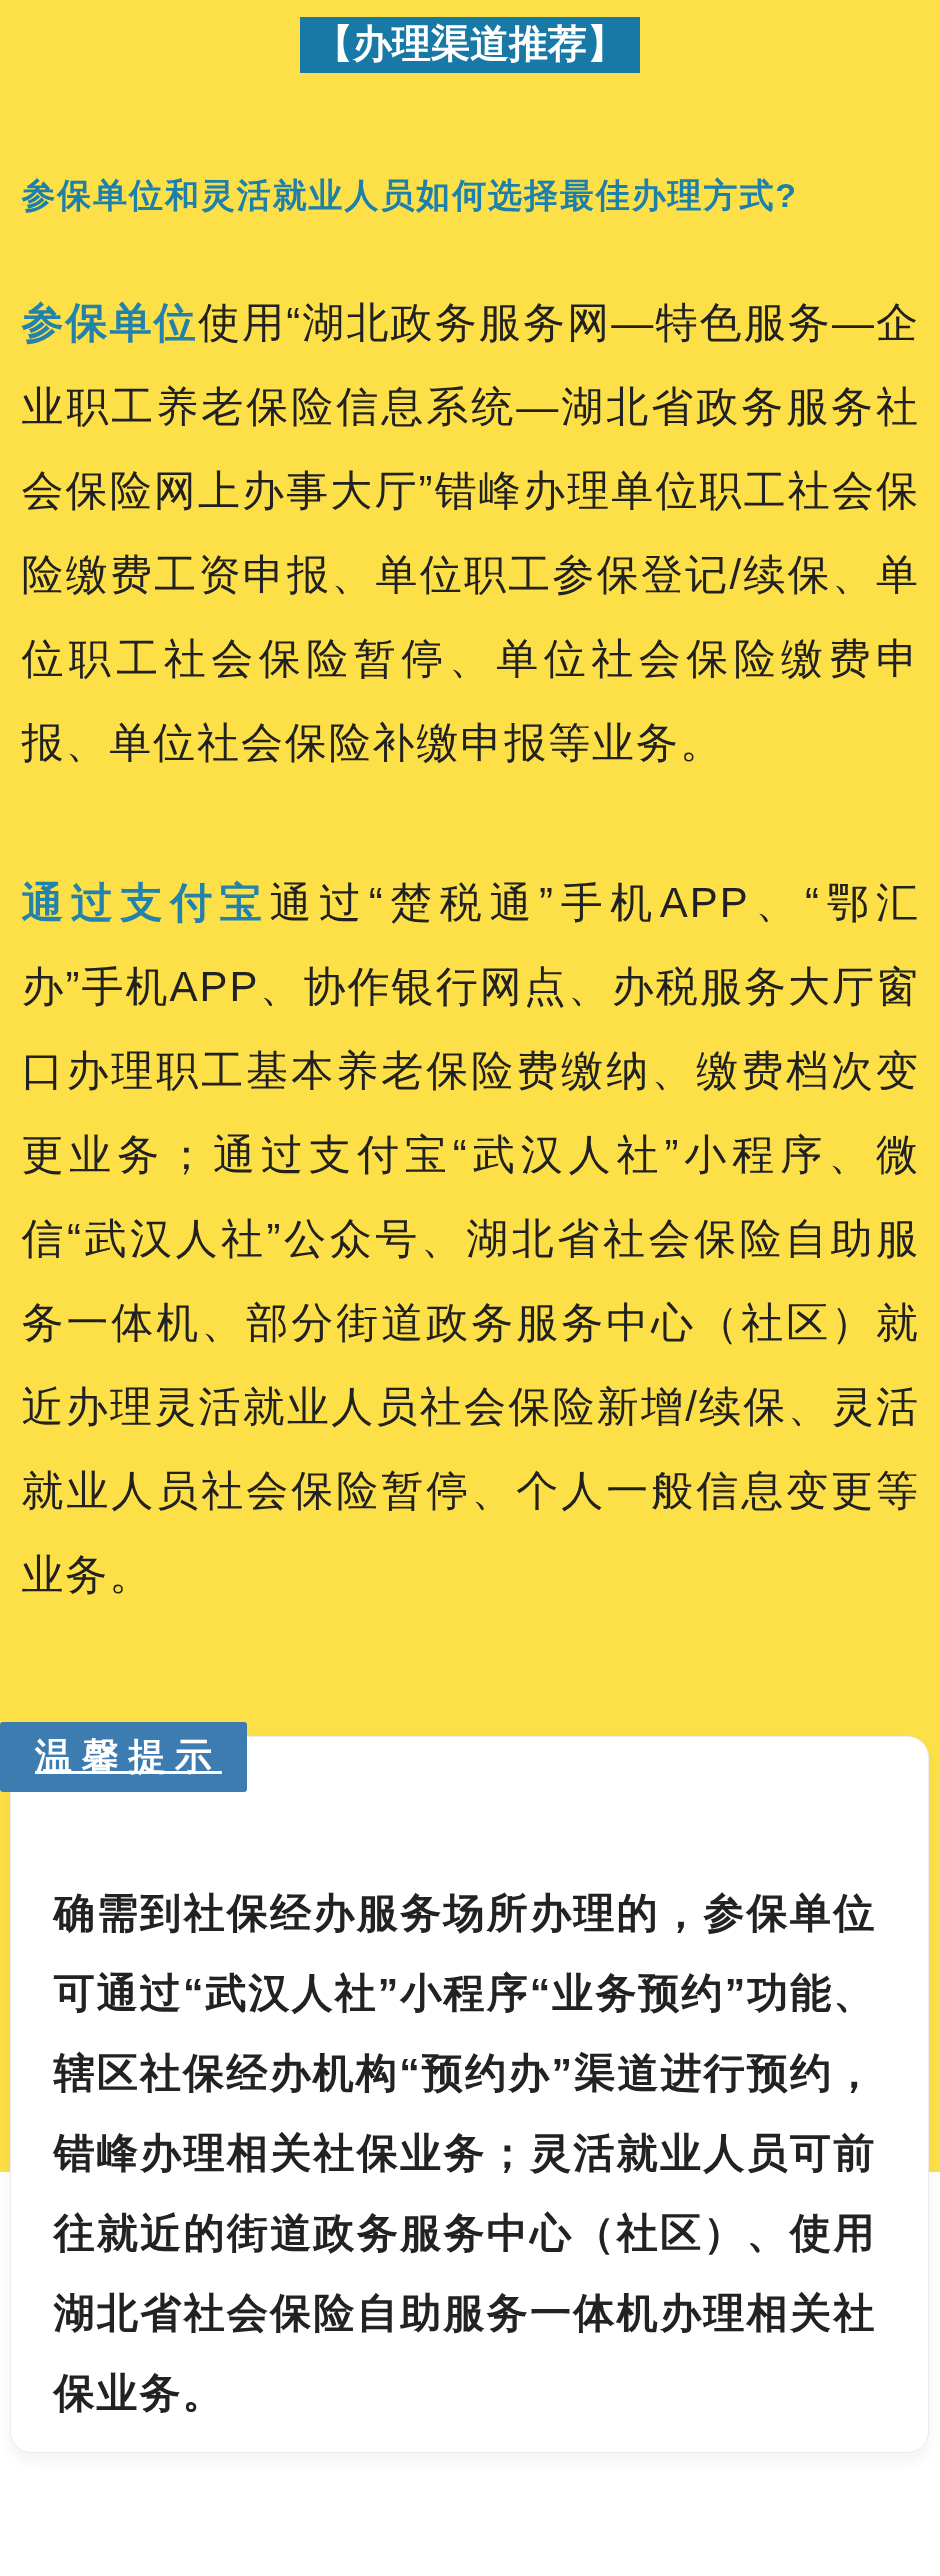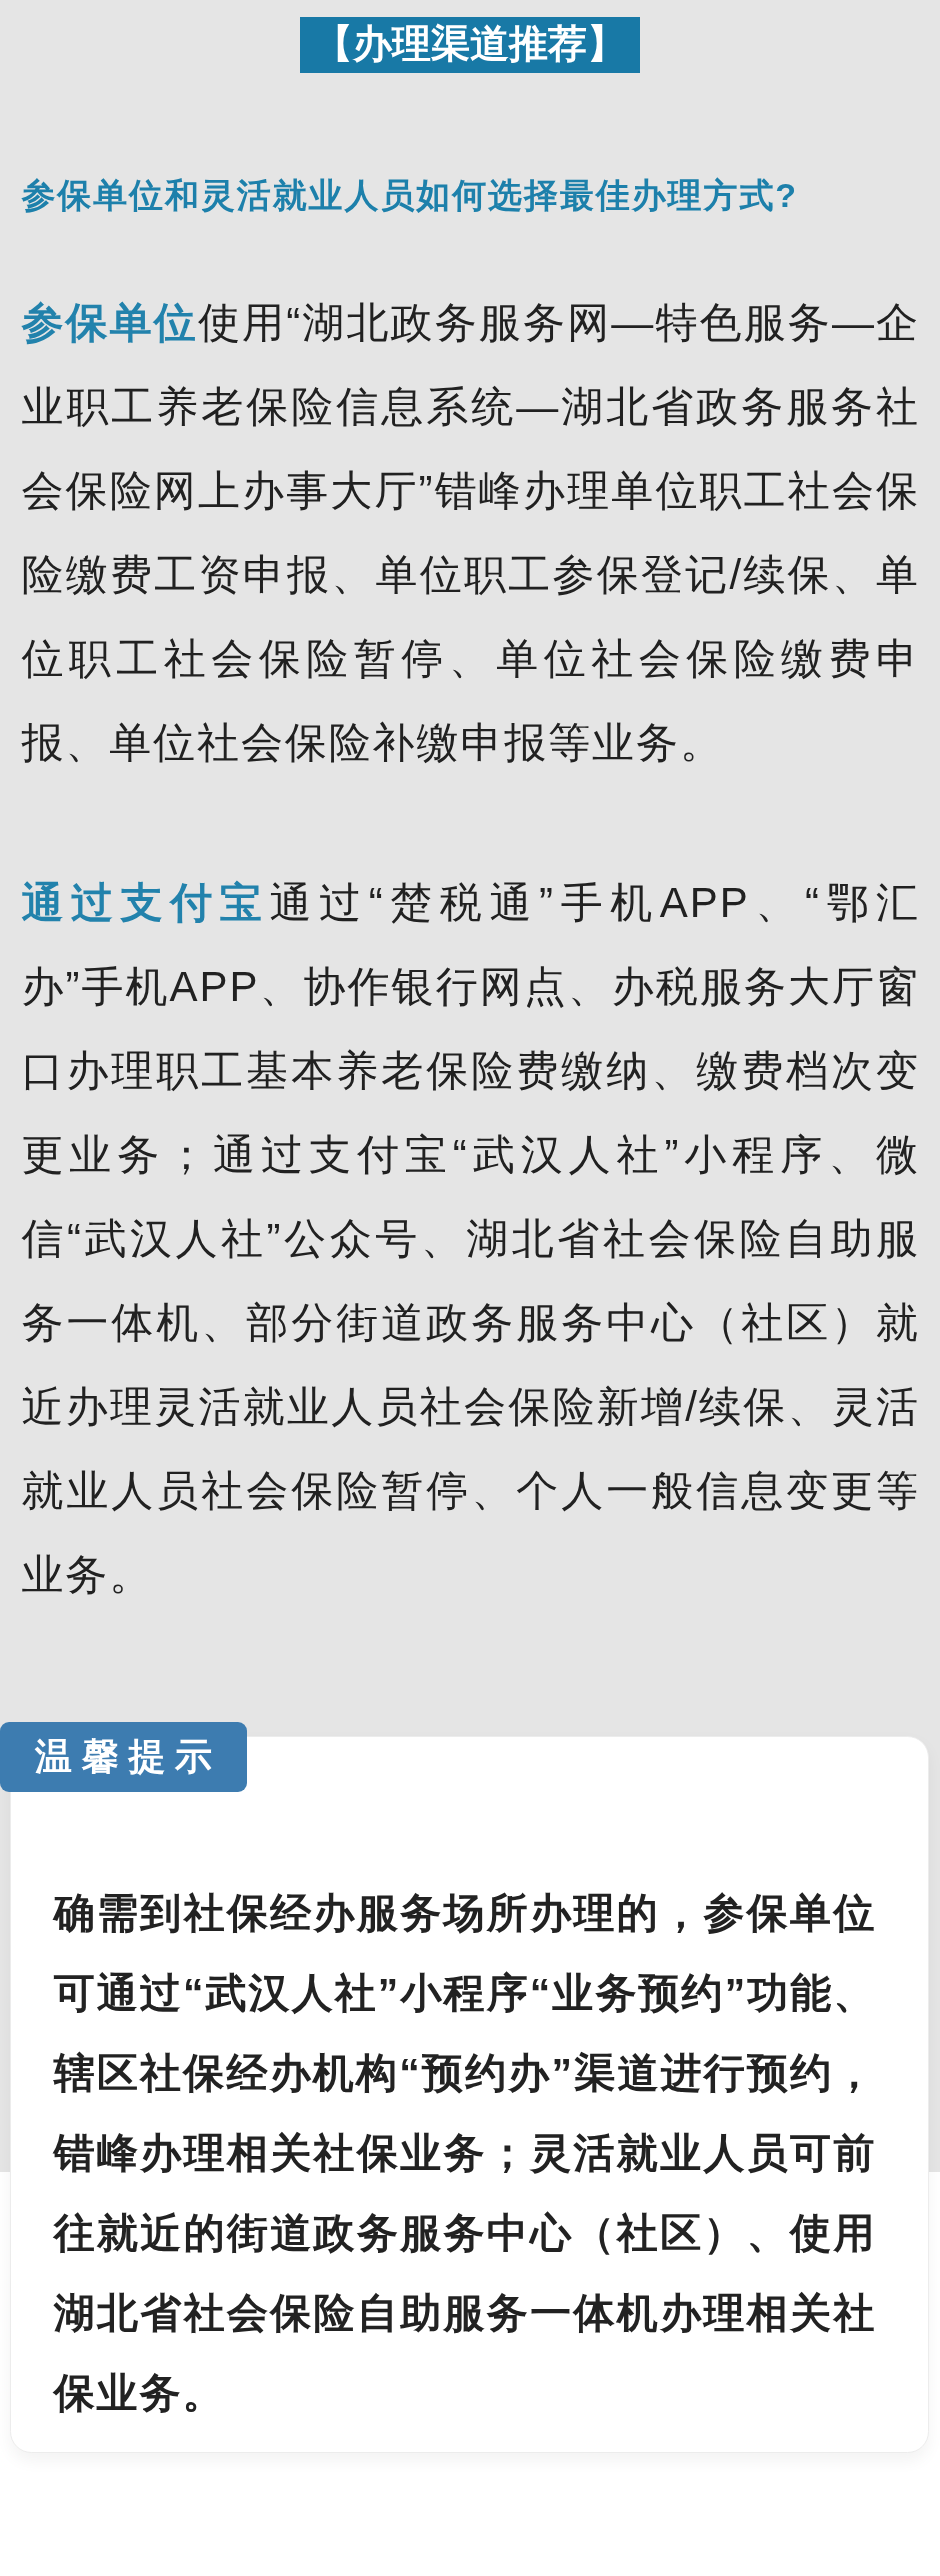--- a/index.html
+++ b/index.html
@@ -10,21 +10,21 @@
   body {
     width: 940px;
     height: 2576px;
     font-family: "Liberation Sans", "DejaVu Sans", sans-serif;
     overflow: hidden;
   }
   .page {
     position: relative;
     width: 940px;
     height: 2172px;
-    background: #e5e5e5;
+    background: #fde047;
   }
   
   .banner-row {
     padding-top: 16.5px;
     text-align: center;
   }
   .banner {
     display: inline-block;
     background: #1879a6;
     color: #ffffff;
@@ -72,21 +72,22 @@
     top: 0;
     left: 0;
     z-index: 2;
     background: #3d7cb0;
     color: #ffffff;
     font-size: 37px;
     font-weight: bold;
     letter-spacing: 9.7px;
     line-height: 1.0;
     padding: 16.5px 25px 16.5px 35px;
-    border-radius: 9px;
+    border-radius: 3px;
+    text-decoration: underline;
   }
   .tips-box {
     margin-left: 9.7px;
     margin-right: 10.7px;
     background: #ffffff;
     border: 1.9px solid #ececec;
     border-radius: 21.4px;
     box-shadow: 0 7.8px 15.5px rgba(0,0,0,0.05);
     padding: 136px 52px 19.4px 43px;
     color: #222222;

